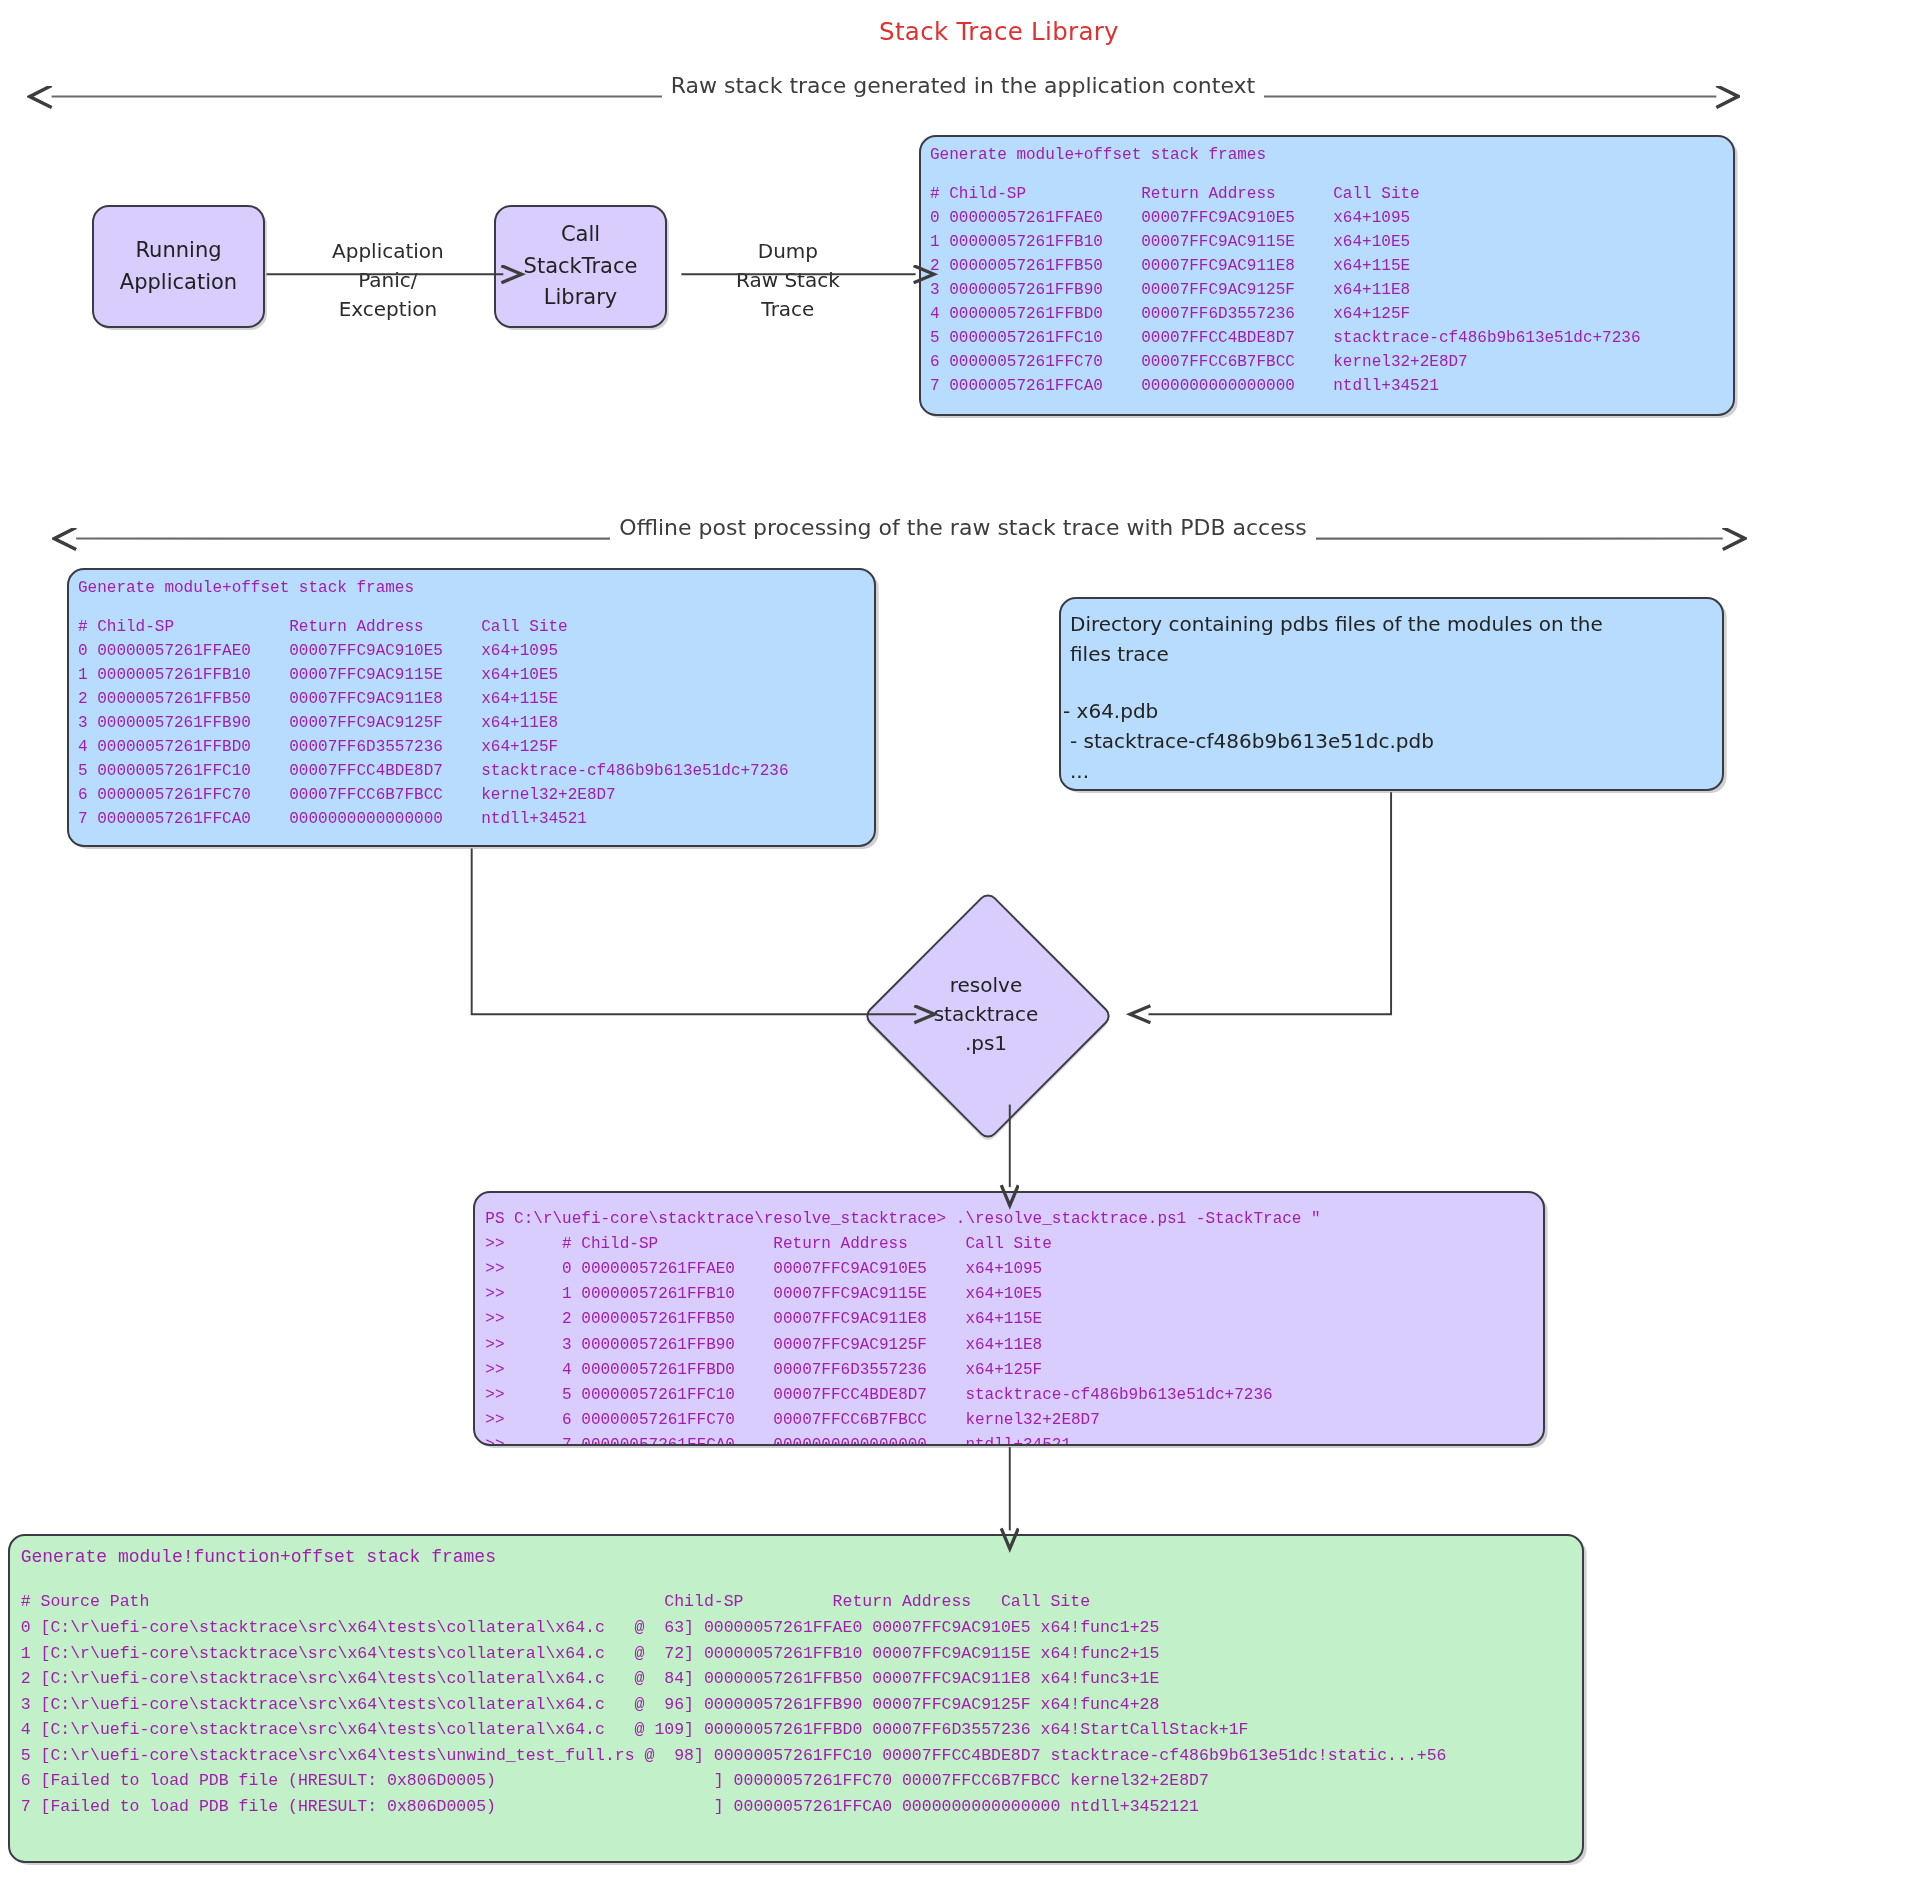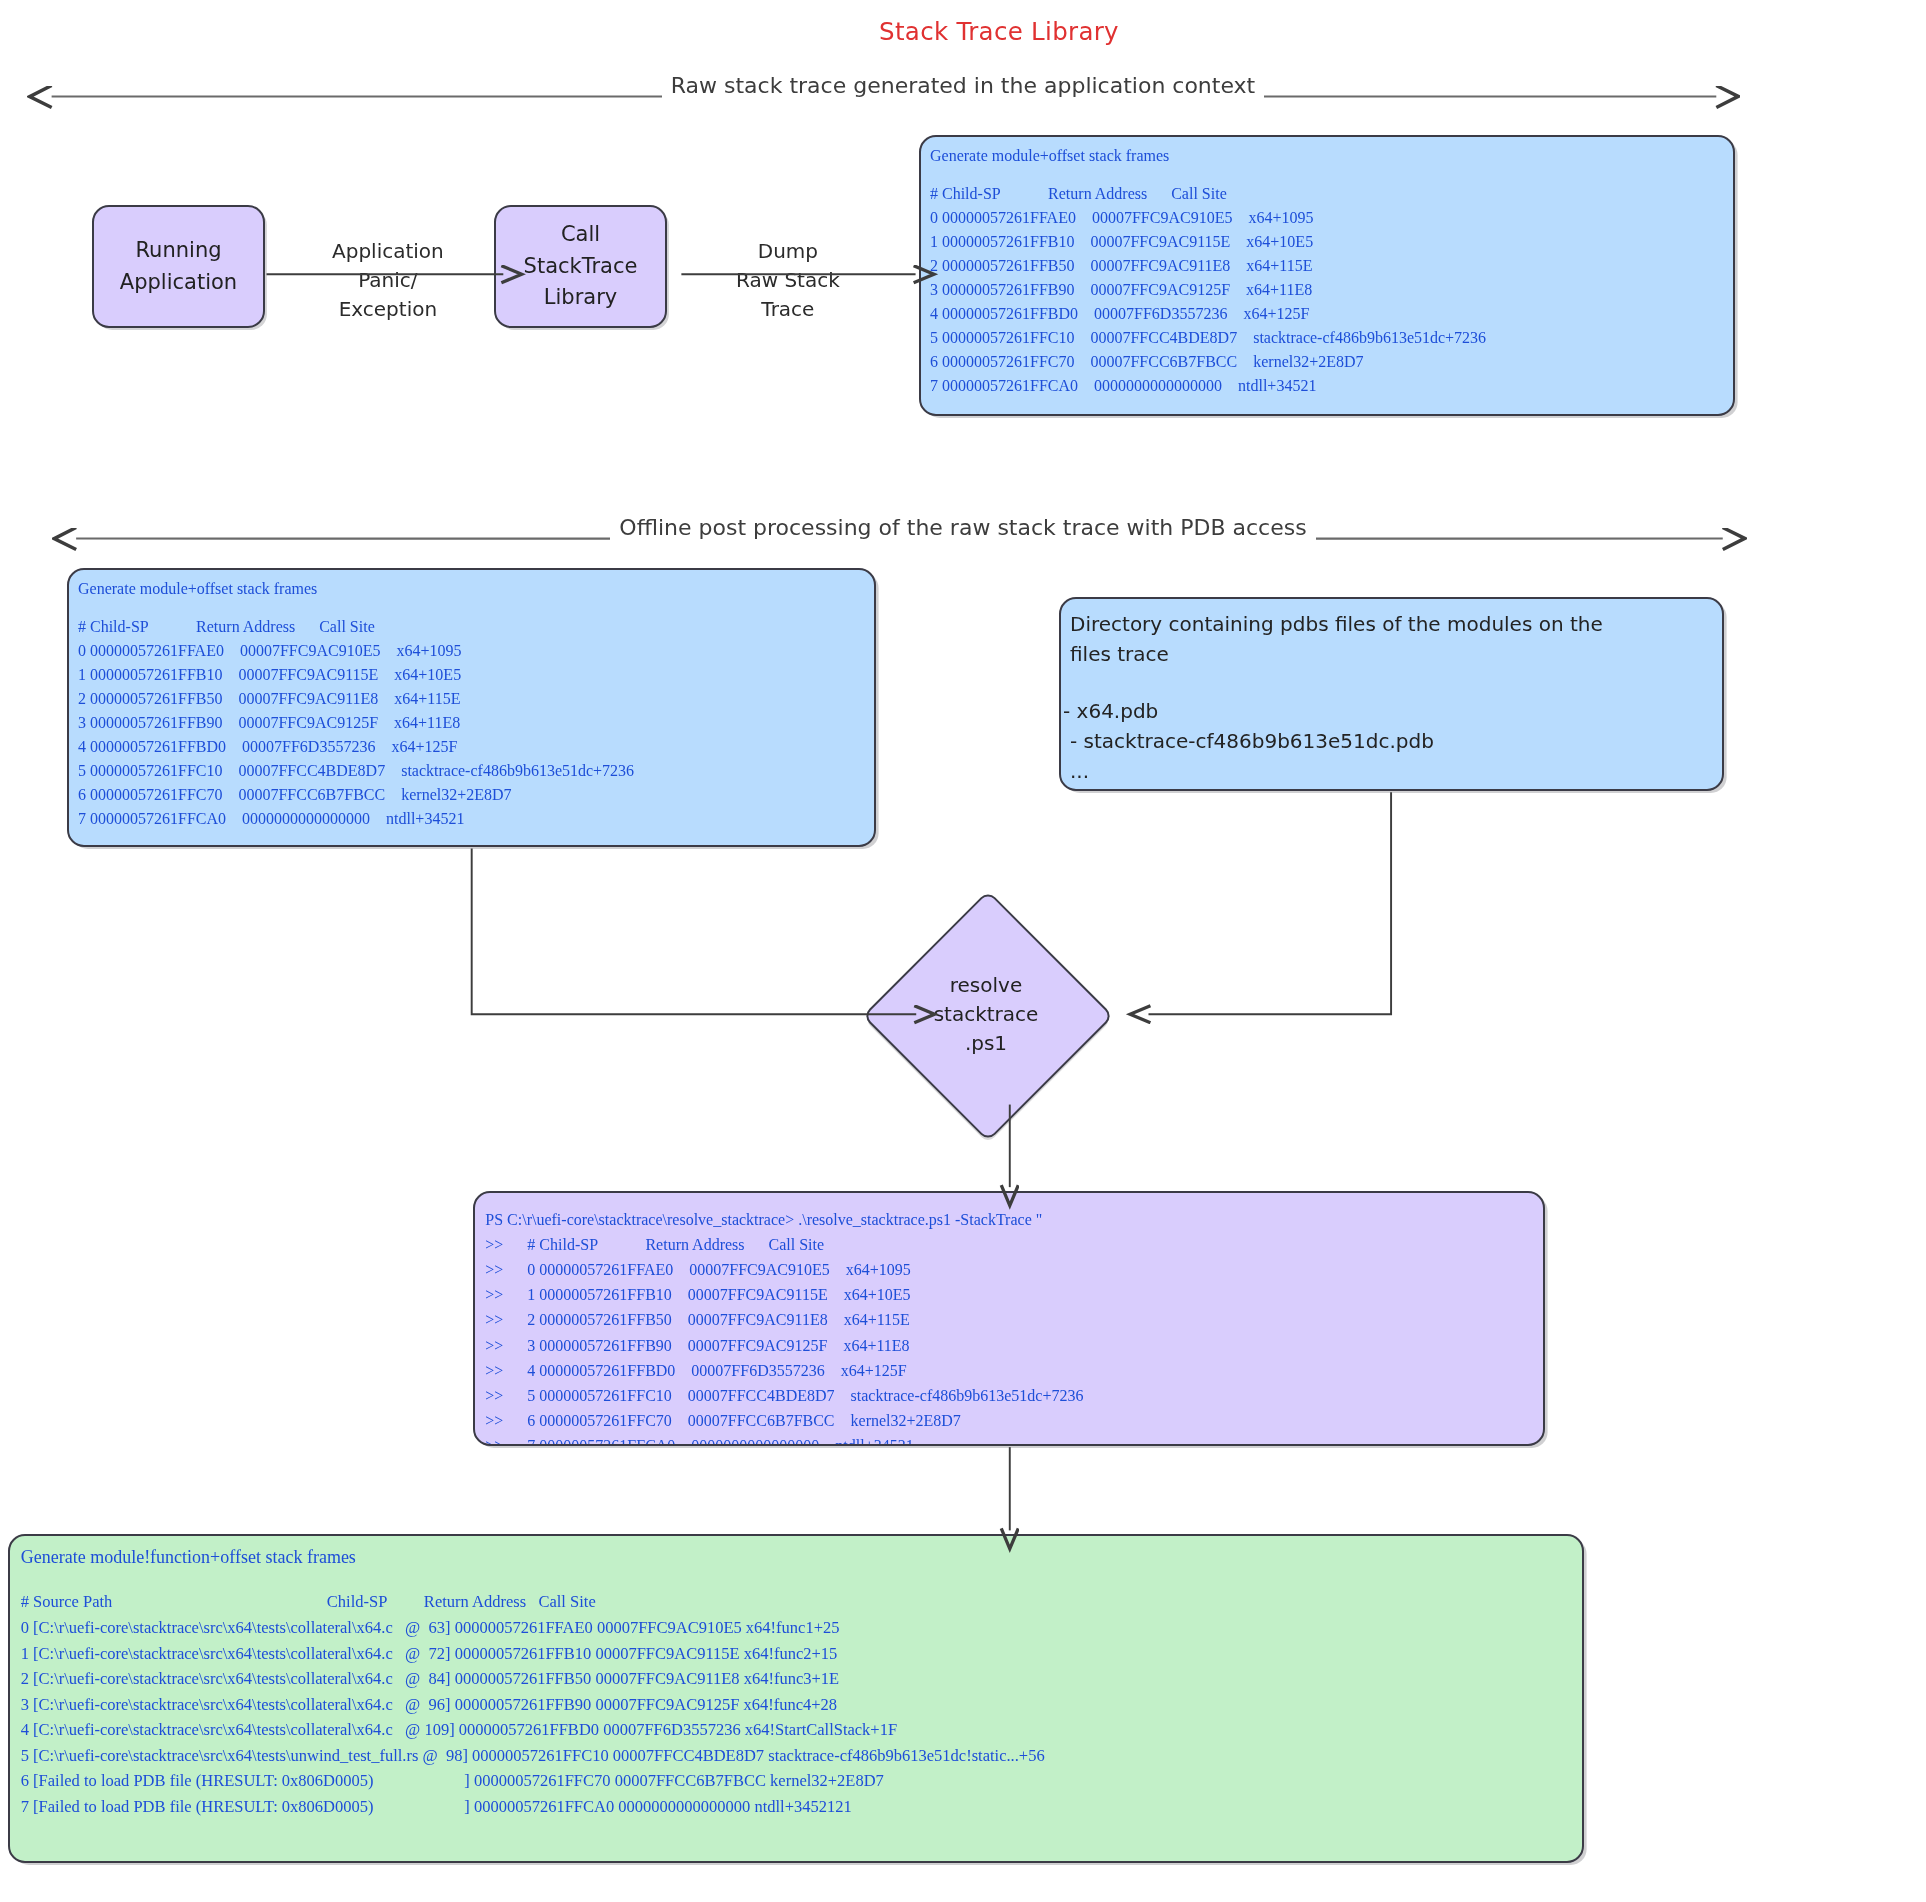--- a/index.html
+++ b/index.html
@@ -54,22 +54,22 @@
     border:2.6px solid #3b3b46;
     border-radius:17px;
     box-shadow:3.9px 3.2px 0 -1.3px rgba(40,40,50,.22);
     overflow:hidden;
   }
   .panel.blue{background:#b8dcfe;}
   .panel.purple{background:#d9cdfd;}
   .panel.green{background:#c2f0c8;}
   .panel pre{
     margin:0;
-    font-family:Liberation Serif, serif;
-    color:#1d4ed8;
+    font-family:Liberation Mono, monospace;
+    color:#a21caf;
     white-space:pre;
   }
 
   
   .diamond{
     width:174px;height:174px;
     background:#d9cdfd;
     border:2.6px solid #3b3b46;
     transform:rotate(45deg);
     border-radius:10.3px;

